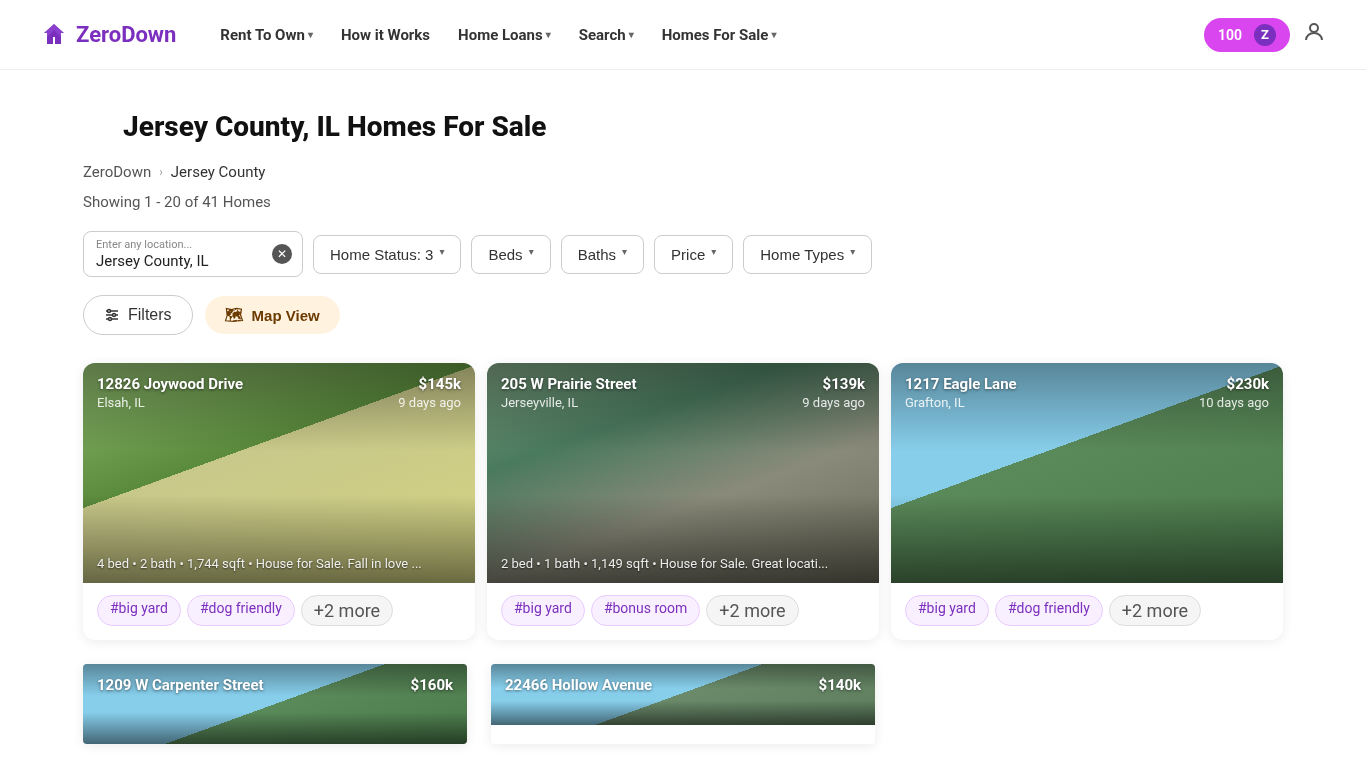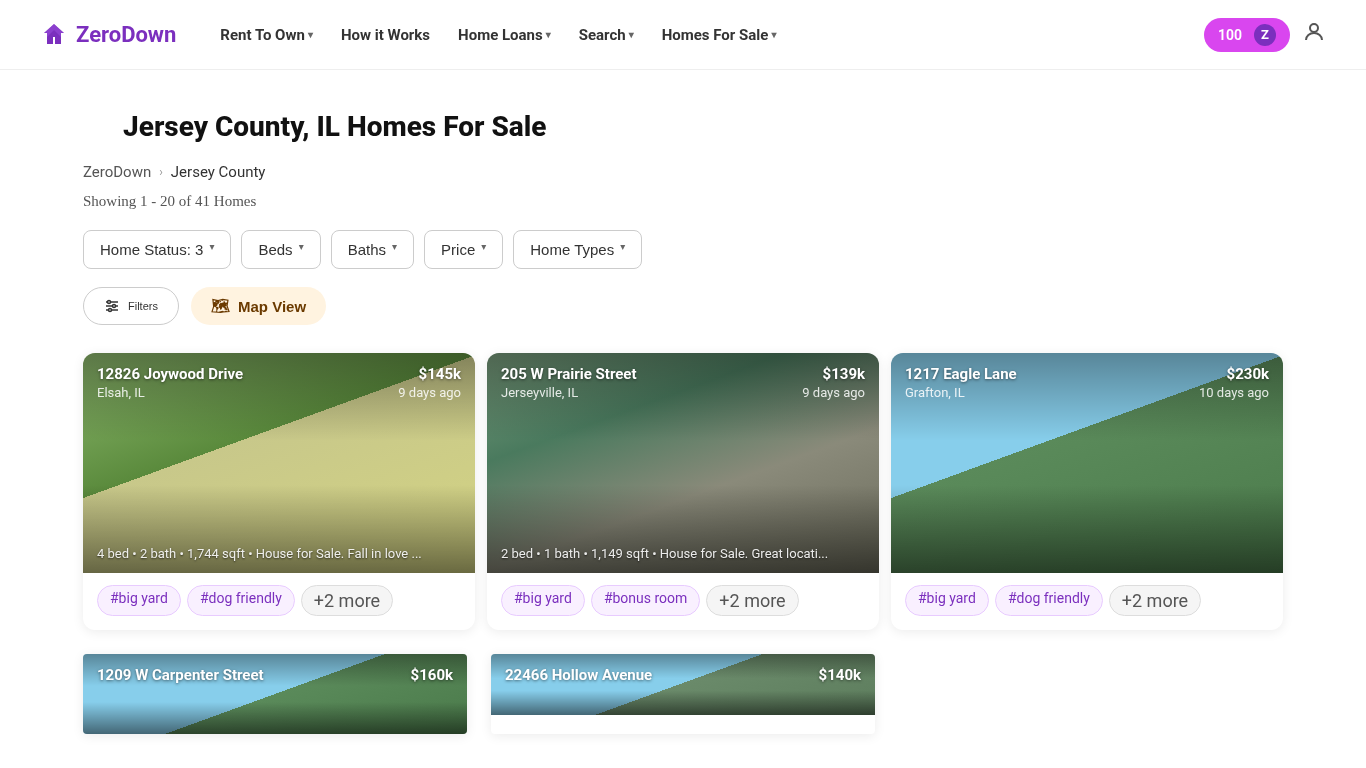--- a/index.html
+++ b/index.html
@@ -38,21 +38,21 @@
     
     .page-title { font-size: 28px; font-weight: 800; color: #111; margin-bottom: 20px; margin-left: 40px; }
 
     
     .breadcrumb { display: flex; align-items: center; gap: 8px; font-size: 15px; color: #555; margin-bottom: 12px; }
     .breadcrumb a { color: #555; text-decoration: none; }
     .breadcrumb-sep { color: #999; font-size: 12px; }
     .breadcrumb-current { color: #333; }
 
     
-    .result-count { font-size: 15px; color: #555; margin-bottom: 20px; font-family: Liberation Serif, serif; }
+    .result-count { font-size: 15px; color: #555; margin-bottom: 20px; }
 
     
     .filter-row { display: flex; align-items: center; gap: 10px; flex-wrap: wrap; margin-bottom: 18px; }
     .location-input-wrap {
       position: relative; display: flex; align-items: center;
       border: 1.5px solid #ccc; border-radius: 8px; padding: 6px 12px;
       background: #fff; min-width: 220px;
     }
     .location-label { font-size: 11px; color: #888; position: absolute; top: 6px; left: 12px; }
     .location-value { font-size: 15px; color: #222; margin-top: 14px; padding-right: 24px; }
@@ -68,21 +68,21 @@
       padding: 10px 16px; background: #fff; font-size: 15px;
       color: #333; cursor: pointer; white-space: nowrap;
     }
     .filter-btn .chevron { font-size: 10px; color: #666; }
 
     
     .action-row { display: flex; align-items: center; gap: 12px; margin-bottom: 28px; }
     .btn-filters {
       display: flex; align-items: center; gap: 8px;
       border: 1.5px solid #ccc; border-radius: 24px;
-      padding: 10px 20px; background: #fff; font-size: 11px;
+      padding: 10px 20px; background: #fff; font-size: 16px;
       color: #333; cursor: pointer; font-weight: 500;
     }
     .btn-map-view {
       display: flex; align-items: center; gap: 8px;
       border: none; border-radius: 24px;
       padding: 10px 20px; background: #FFF3E0; font-size: 15px;
       color: #6B3A00; cursor: pointer; font-weight: 600;
     }
 
     
@@ -204,20 +204,25 @@
 
   <div class="breadcrumb">
     <a href="#">ZeroDown</a>
     <span class="breadcrumb-sep">›</span>
     <span class="breadcrumb-current">Jersey County</span>
   </div>
 
   <p class="result-count">Showing 1 - 20 of 41 Homes</p>
 
   <div class="filter-row">
+    <div class="location-input-wrap">
+      <span class="location-label">Enter any location...</span>
+      <span class="location-value">Jersey County, IL</span>
+      <button class="location-clear">✕</button>
+    </div>
 
     <button class="filter-btn">
       <span>Home Status: 3</span>
       <span class="chevron">▾</span>
     </button>
 
     <button class="filter-btn">
       <span>Beds</span>
       <span class="chevron">▾</span>
     </button>

